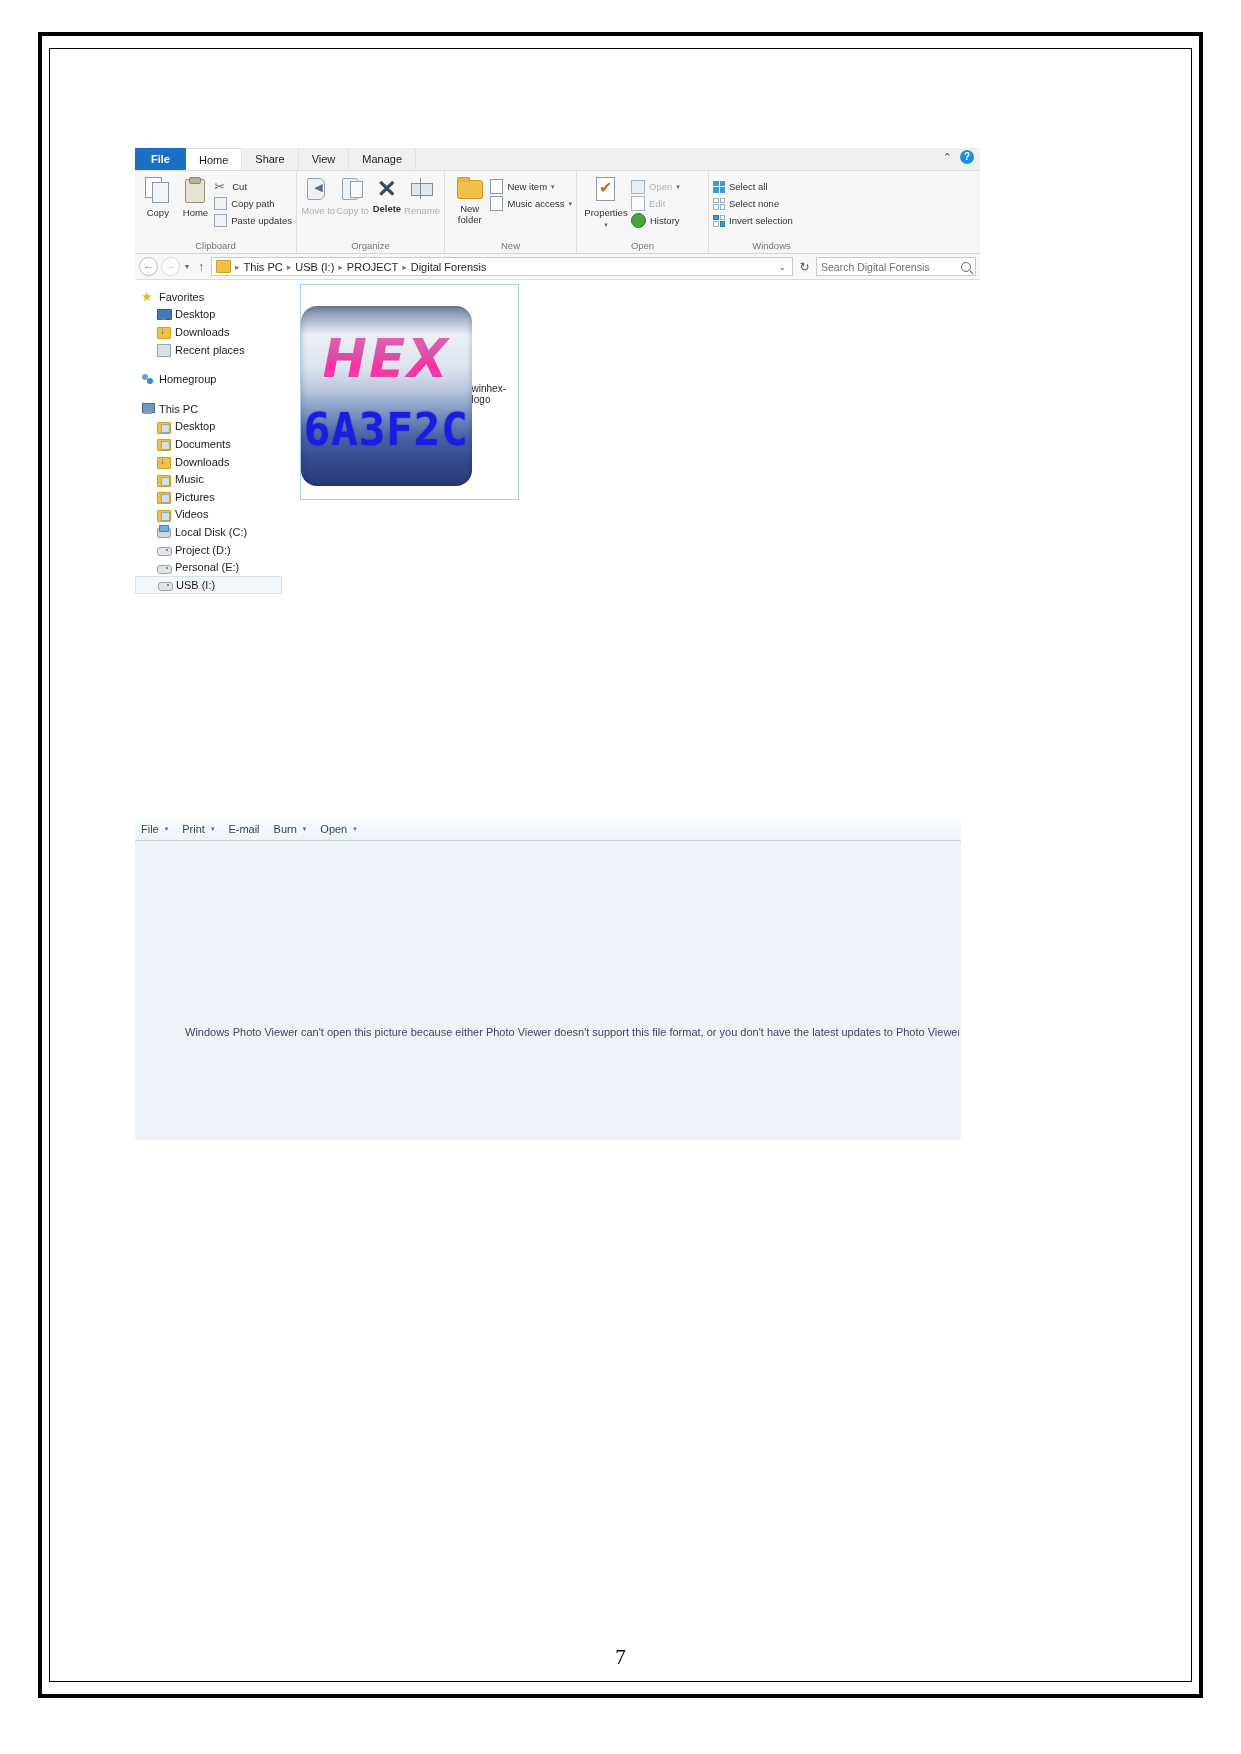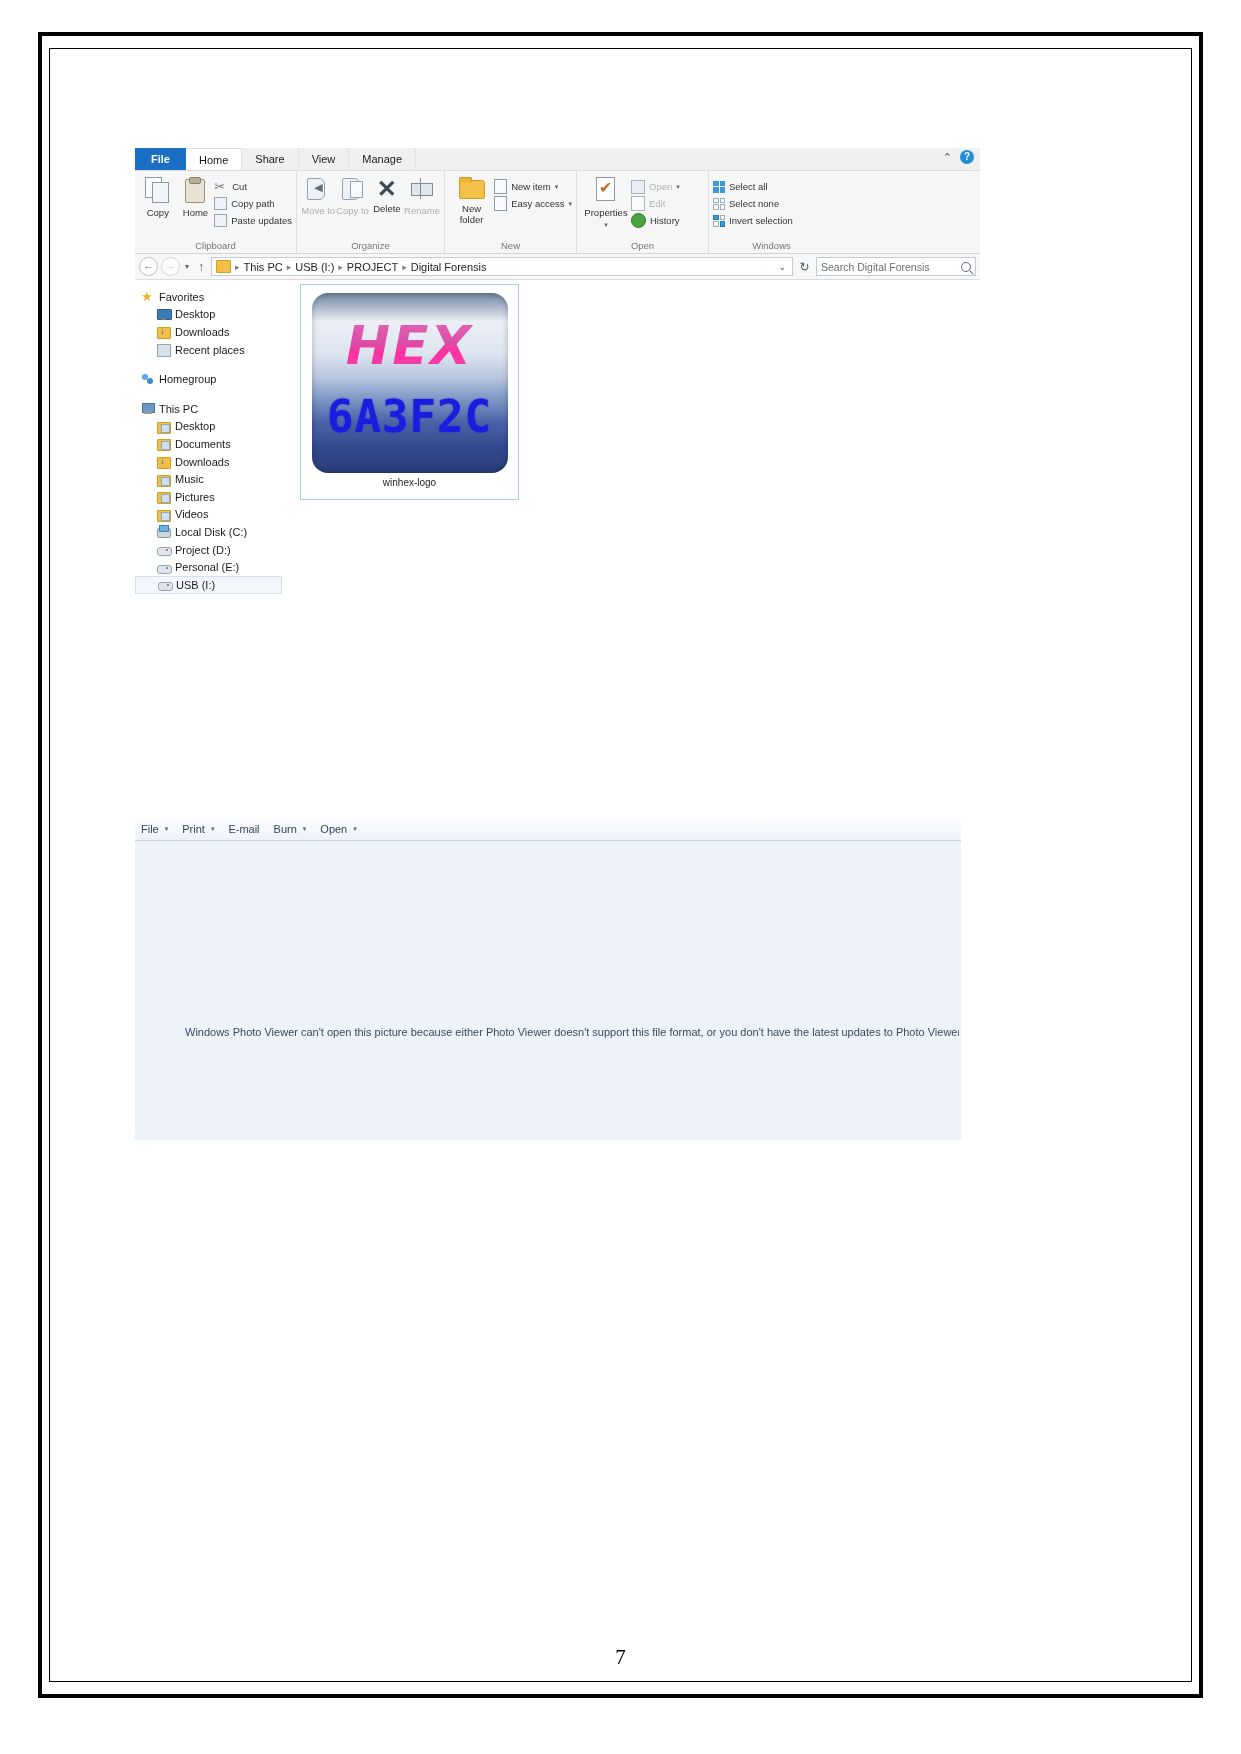--- a/index.html
+++ b/index.html
@@ -330,21 +330,21 @@
   .file-tile {
     position: absolute;
     left: 15px;
     top: 4px;
     width: 219px;
     height: 216px;
     border: 1px solid #9fd2e8;
     background: #ffffff;
     box-sizing: border-box;
     display: flex;
-    flex-direction: column;
+    flex-direction: row;
     align-items: center;
   }
   .thumb {
     margin-top: 8px;
     width: 196px;
     height: 180px;
     border-radius: 16px;
     position: relative;
     overflow: hidden;
     background: linear-gradient(180deg,#6e7f9b 0%,#8f9fb8 4%,#eceff5 16%,#dde4ef 34%,#b9c6de 47%,#8fa6cd 55%,#4a63a8 72%,#33498e 86%,#2a3c78 100%);
@@ -500,21 +500,21 @@
           <div class="bigbtn dis">
             <span class="ic ic-move"></span>
             <span class="lbl">Move to</span>
           </div>
           <div class="bigbtn dis">
             <span class="ic ic-copyto"></span>
             <span class="lbl">Copy to</span>
           </div>
           <div class="bigbtn">
             <span class="ic ic-delx">✕</span>
-            <span class="lbl" style="font-weight:normal;">Delete</span>
+            <span class="lbl" style="font-weight:bold;">Delete</span>
           </div>
           <div class="bigbtn dis">
             <span class="ic ic-rename"></span>
             <span class="lbl">Rename</span>
           </div>
         </div>
         <div class="glabel">Organize</div>
       </div>
 
       <div class="rgroup" style="width:132px;">
@@ -524,21 +524,21 @@
             <span class="lbl">New folder</span>
           </div>
           <div class="smallcol">
             <div class="smallbtn">
               <span class="ic ic-newitem"></span>
               <span>New item</span>
               <span class="caret">▾</span>
             </div>
             <div class="smallbtn">
               <span class="ic ic-easy"></span>
-              <span>Easy access</span>
+              <span>Music access</span>
               <span class="caret">▾</span>
             </div>
           </div>
         </div>
         <div class="glabel">New</div>
       </div>
 
       <div class="rgroup" style="width:132px;">
         <div class="gcontent">
           <div class="bigbtn" style="width:50px;">

